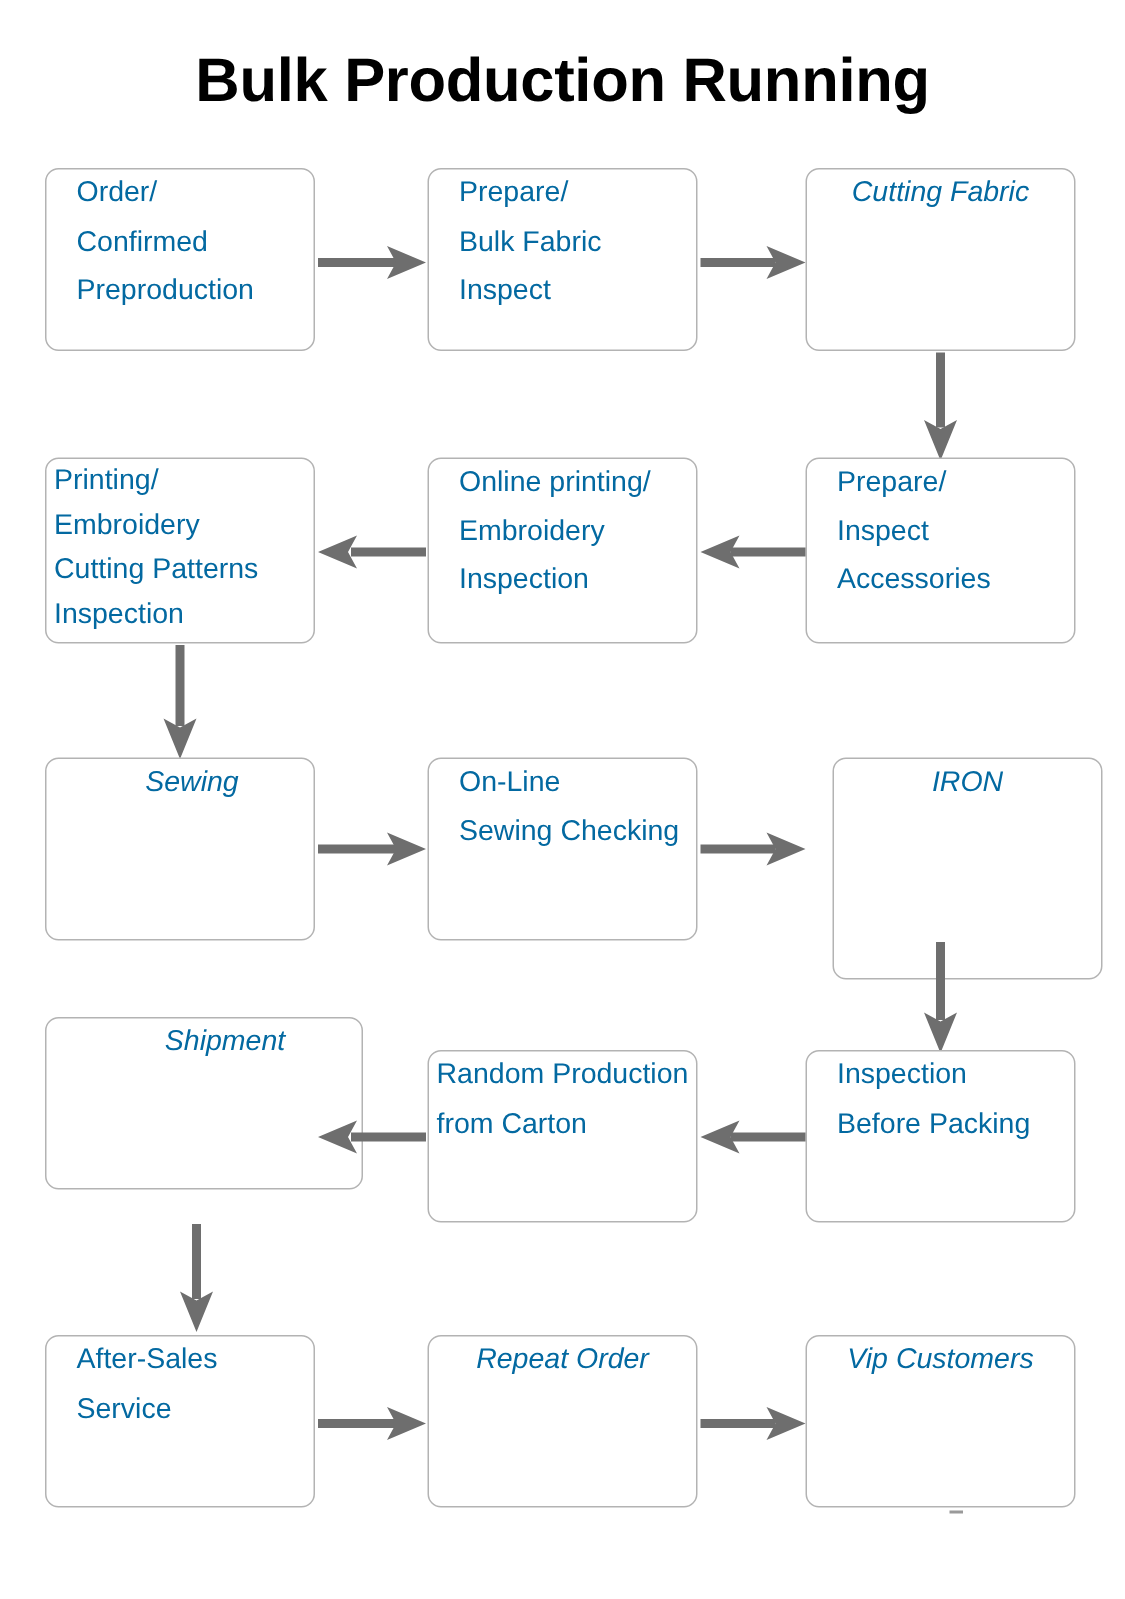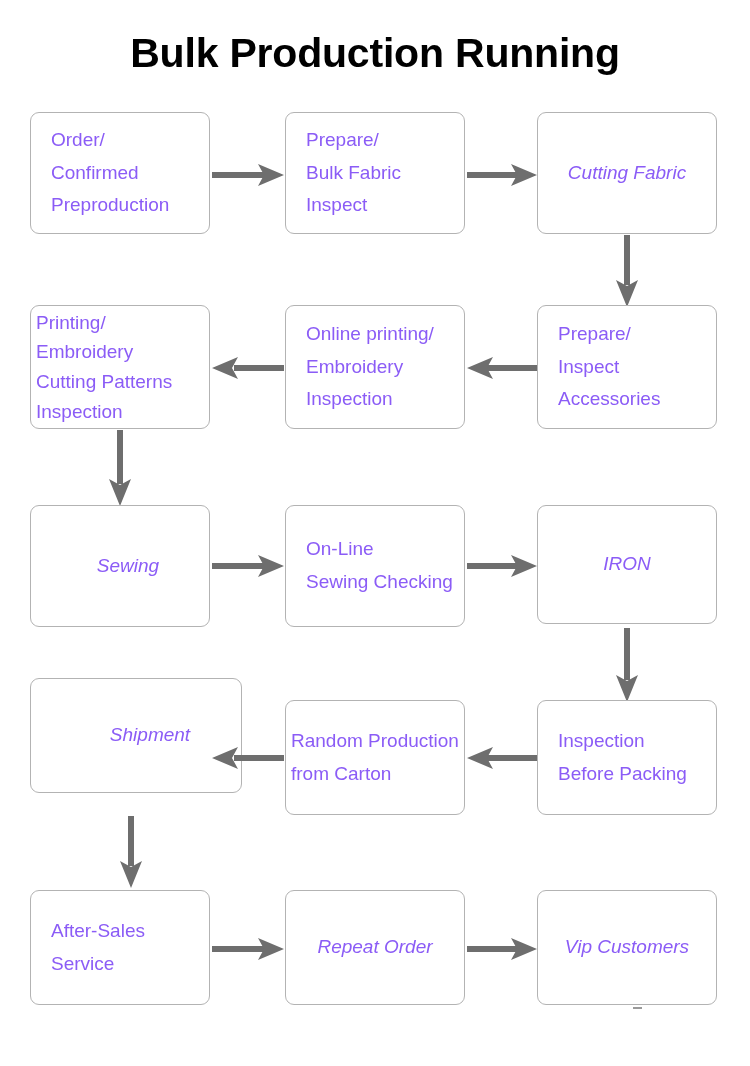--- a/index.html
+++ b/index.html
@@ -38,22 +38,22 @@
 
   
   .node {
     position: absolute;
     box-sizing: border-box;
     background: #ffffff;
     border: 1.6px solid #b3b3b3;
     border-radius: 9px;
     display: flex;
     flex-direction: column;
-    justify-content: center;
-    color: #8b5cf6;
+    justify-content: flex-start;
+    color: #0369a1;
     font-size: 19px;
     line-height: 1.72;
     white-space: pre-line;
   }
   .node .node-text {
     display: block;
     width: 100%;
     white-space: pre-line;
   }
   .node.align-left  { align-items: flex-start; }
@@ -162,21 +162,21 @@
 
   <div class="node align-center" style="left:30px; top:505px; width:180px; height:122px;padding-left:16px;">
     <span class="node-text">Sewing</span>
   </div>
 
   <div class="node align-left" style="left:285px; top:505px; width:180px; height:122px;">
     <span class="node-text">On-Line
 Sewing Checking</span>
   </div>
 
-  <div class="node align-center" style="left:537px; top:505px; width:180px; height:119px;">
+  <div class="node align-center" style="left:555px; top:505px; width:180px; height:148px;">
     <span class="node-text">IRON</span>
   </div>
 
   <div class="arrow" style="left:212px; top:553px; width:72px; height:26px;">
     <svg width="72" height="26" viewBox="0 0 72 26">
       <path d="M0,13 L52,13" stroke="#6e6e6e" stroke-width="6" fill="none"></path>
       <path d="M72,13 L46,24 L52,13 L46,2 Z" fill="#6e6e6e"></path>
     </svg>
   </div>
 

